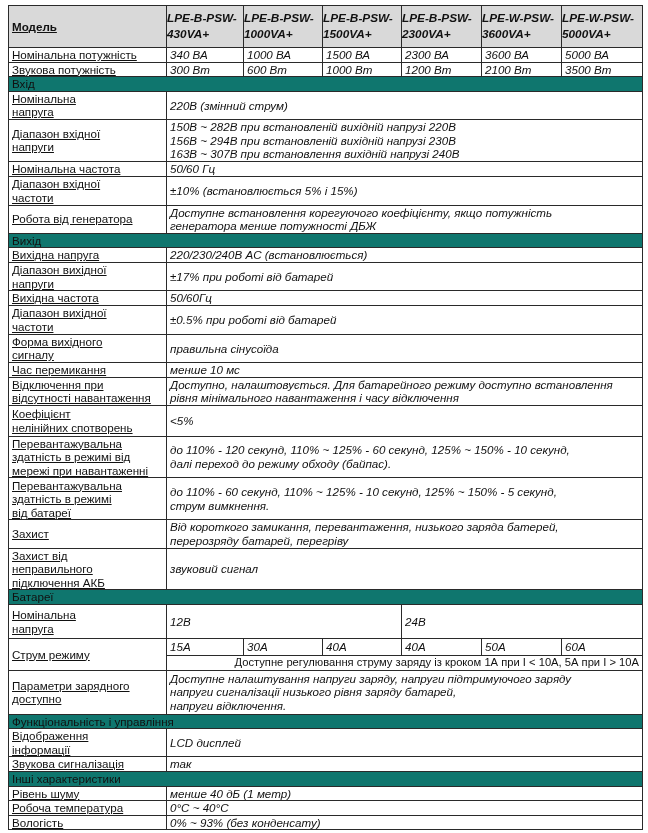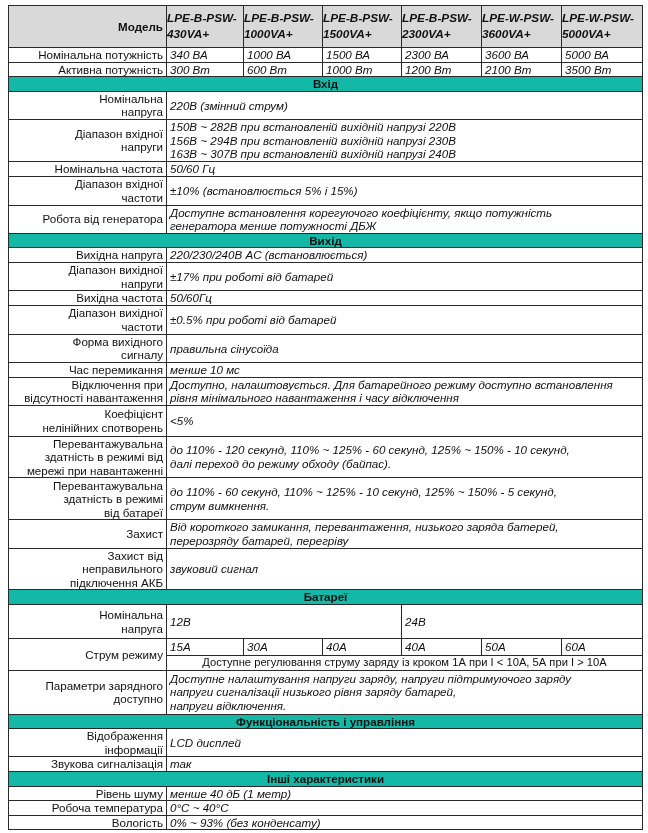--- a/index.html
+++ b/index.html
@@ -3,37 +3,37 @@
 <meta charset="utf-8">
 <style>
   html, body { margin: 0; padding: 0; background: #ffffff; }
   body { width: 648px; height: 833px; position: relative; overflow: hidden;
          font-family: "Liberation Sans", sans-serif; color: #111; }
   table.spec { position: absolute; left: 8px; top: 5px; width: 634px;
                border-collapse: collapse; table-layout: fixed;
                font-size: 11.6px; line-height: 13.6px; }
   table.spec td { border: 1px solid #2a2a2a; padding: 0 3px; vertical-align: middle;
                   overflow: hidden; }
-  table.spec td.lbl { text-align: right; }
+  table.spec td.lbl { text-align: left; text-decoration: underline; }
   table.spec td.val { text-align: left; font-style: italic; }
   tr.hdr td { background: #d9d9d9; font-weight: bold; height: 41px; }
   tr.hdr td.val { font-size: 11.8px; line-height: 15.5px; padding: 0; }
-  tr.sec td { background: #14b8a6; font-weight: bold; height: 13px; text-align: center; }
+  tr.sec td { background: #0f766e; font-weight: normal; height: 13px; }
   .r14 td { height: 13px; }
   .r27 td { height: 26px; }
   .r28 td { height: 27px; }
   .r29 td { height: 28px; }
   .r31 td { height: 30px; }
   .r33 td { height: 33px; }
   .r41 td { height: 40px; }
   .r42 td { height: 41px; }
   .r44 td { height: 43px; }
   .sub td { height: 16px; }
   .sub2 td { height: 13px; }
-  td.note { text-align: center; padding-left: 2px; white-space: nowrap; font-size: 11.2px; margin-top: 48px; }
+  td.note { text-align: right; padding-left: 2px; white-space: nowrap; font-size: 11.2px; margin-top: 48px; }
   .line { display: block; }
 </style>
 </head>
 <body>
 
 <table class="spec">
   <colgroup>
     <col style="width:158px">
       <col style="width:77px">
       <col style="width:79px">
@@ -74,21 +74,21 @@
     <tr class="r14">
       <td class="lbl">Номінальна потужність</td>
       <td class="val">340 ВА</td>
       <td class="val">1000 ВА</td>
       <td class="val">1500 ВА</td>
       <td class="val">2300 ВА</td>
       <td class="val">3600 ВА</td>
       <td class="val">5000 ВА</td>
     </tr>
     <tr class="r14">
-      <td class="lbl">Активна потужність</td>
+      <td class="lbl">Звукова потужність</td>
       <td class="val">300 Вт</td>
       <td class="val">600 Вт</td>
       <td class="val">1000 Вт</td>
       <td class="val">1200 Вт</td>
       <td class="val">2100 Вт</td>
       <td class="val">3500 Вт</td>
     </tr>
 
     <tr class="sec">
       <td colspan="7">Вхід</td>
@@ -101,21 +101,21 @@
       <td class="val" colspan="6">220В (змінний струм)</td>
     </tr>
     <tr class="r42">
       <td class="lbl">
           <span class="line">Діапазон вхідної</span>
           <span class="line">напруги</span>
         </td>
       <td class="val" colspan="6">
           <span class="line">150В ~ 282В при встановленій вихідній напрузі 220В</span>
           <span class="line">156В ~ 294В при встановленій вихідній напрузі 230В</span>
-          <span class="line">163В ~ 307В при встановленій вихідній напрузі 240В</span>
+          <span class="line">163В ~ 307В при встановлення вихідній напрузі 240В</span>
         </td>
     </tr>
     <tr class="r14">
       <td class="lbl">Номінальна частота</td>
       <td class="val" colspan="6">50/60 Гц</td>
     </tr>
     <tr class="r29">
       <td class="lbl">
           <span class="line">Діапазон вхідної</span>
           <span class="line">частоти</span>

